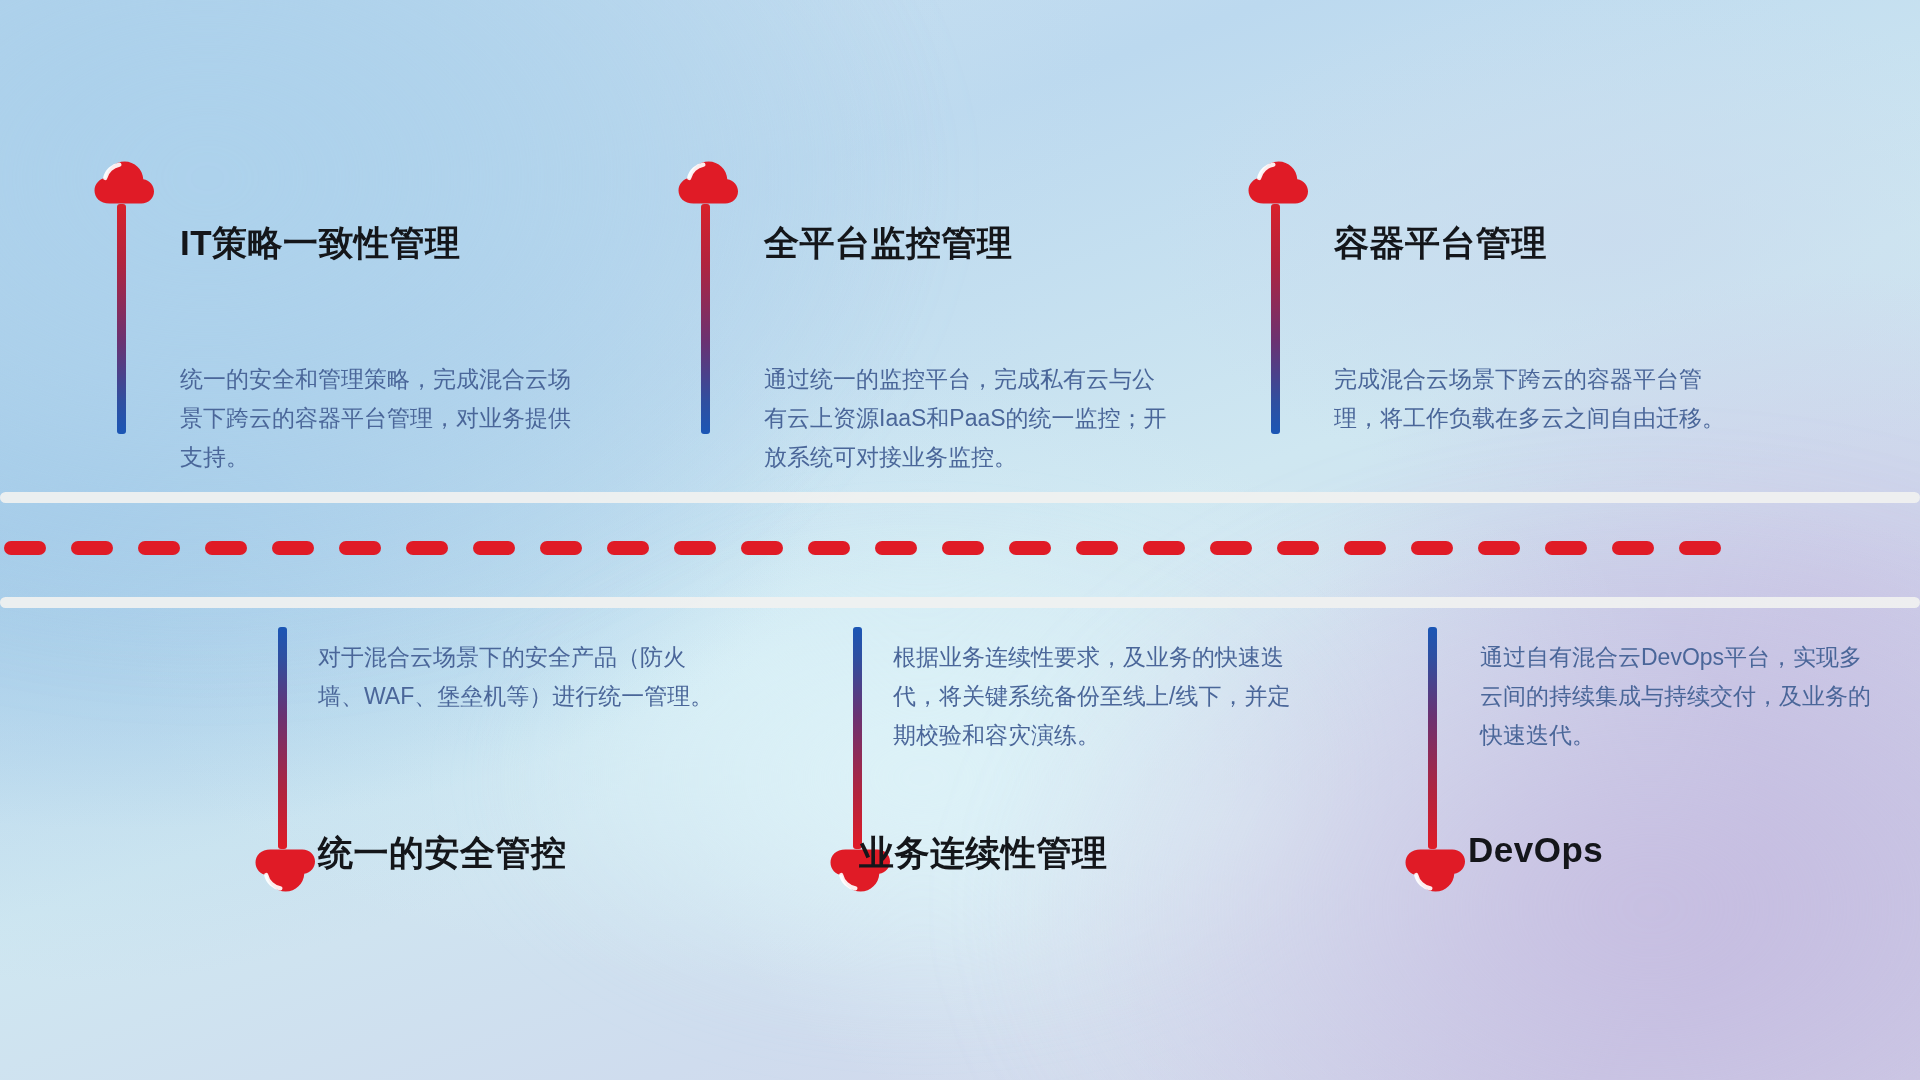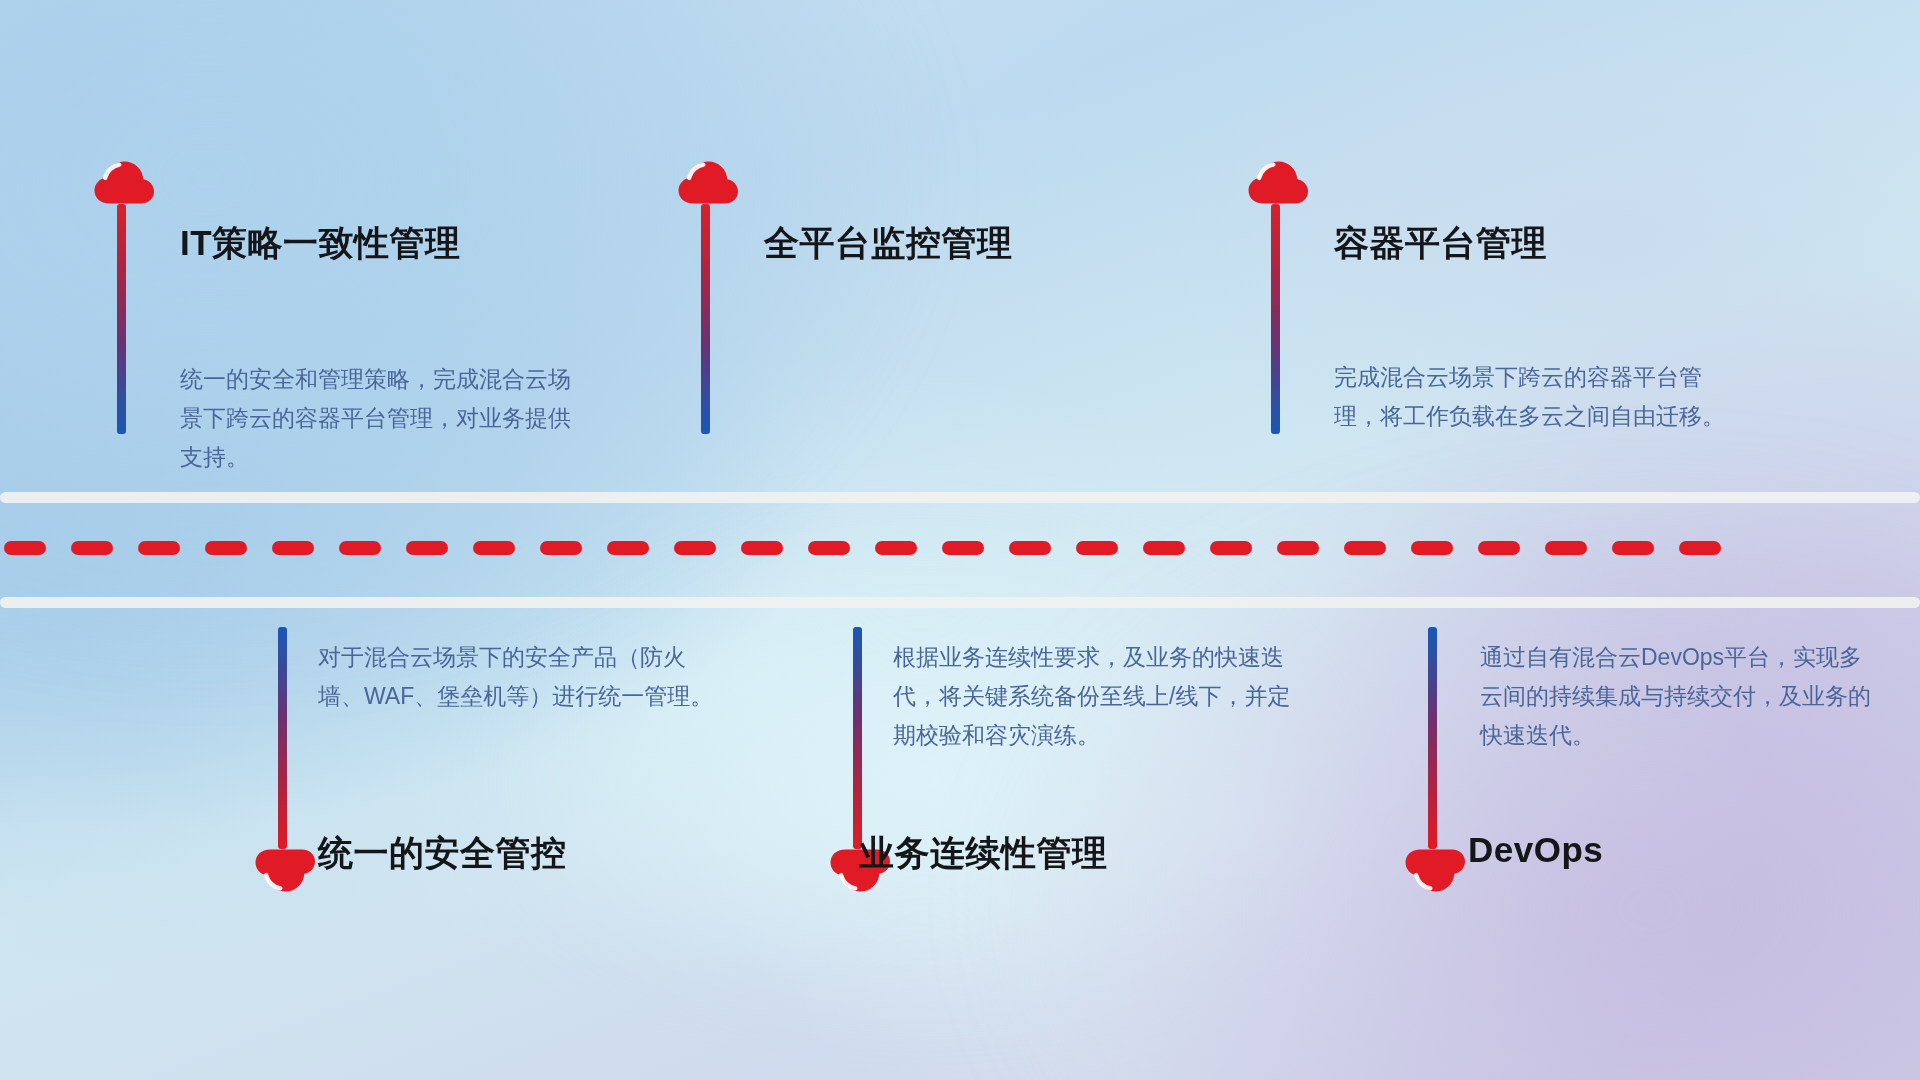--- a/index.html
+++ b/index.html
@@ -193,34 +193,35 @@
       <svg viewBox="0 0 64 44" width="64" height="44" aria-hidden="true">
         <path d="M17.5 43.5 C8.0 43.5 2.5 37.6 2.5 30.5 C2.5 23.8 7.6 18.4 14.3 17.7
                  C15.4 8.4 23.2 1.5 32.6 1.5 C42.6 1.5 50.8 9.4 51.3 19.3
                  C57.7 20.4 62.0 25.5 62.0 31.6 C62.0 38.3 56.5 43.5 49.3 43.5 Z" fill="#e01b26"></path>
         <path d="M13.2 18.0 C14.8 11.0 20.6 5.8 27.4 4.6" fill="none" stroke="#ffffff" stroke-width="4.2" stroke-linecap="round" opacity="0.92"></path>
       </svg>
     </div>
     <div class="stem"></div>
   </div>
   <div class="title" style="left:764px; top:220px;">全平台监控管理</div>
+  <div class="body w-sec" style="left:764px; top:360px;">通过统一的监控平台，完成私有云与公有云上资源IaaS和PaaS的统一监控；开放系统可对接业务监控。</div>
 
   <div class="pin down" style="left:1246px; top:160px;">
     <div class="cloud">
       <svg viewBox="0 0 64 44" width="64" height="44" aria-hidden="true">
         <path d="M17.5 43.5 C8.0 43.5 2.5 37.6 2.5 30.5 C2.5 23.8 7.6 18.4 14.3 17.7
                  C15.4 8.4 23.2 1.5 32.6 1.5 C42.6 1.5 50.8 9.4 51.3 19.3
                  C57.7 20.4 62.0 25.5 62.0 31.6 C62.0 38.3 56.5 43.5 49.3 43.5 Z" fill="#e01b26"></path>
         <path d="M13.2 18.0 C14.8 11.0 20.6 5.8 27.4 4.6" fill="none" stroke="#ffffff" stroke-width="4.2" stroke-linecap="round" opacity="0.92"></path>
       </svg>
     </div>
     <div class="stem"></div>
   </div>
   <div class="title" style="left:1334px; top:220px;">容器平台管理</div>
-  <div class="body" style="left:1334px; top:360px;font-family:Liberation Mono, monospace;">完成混合云场景下跨云的容器平台管理，将工作负载在多云之间自由迁移。</div>
+  <div class="body" style="left:1334px; top:360px;">完成混合云场景下跨云的容器平台管理，将工作负载在多云之间自由迁移。</div>
 
   <div class="pin up" style="left:253px; top:627px;">
     <div class="stem"></div>
     <div class="cloud">
       <svg viewBox="0 0 64 44" width="64" height="44" aria-hidden="true">
         <path d="M17.5 43.5 C8.0 43.5 2.5 37.6 2.5 30.5 C2.5 23.8 7.6 18.4 14.3 17.7
                  C15.4 8.4 23.2 1.5 32.6 1.5 C42.6 1.5 50.8 9.4 51.3 19.3
                  C57.7 20.4 62.0 25.5 62.0 31.6 C62.0 38.3 56.5 43.5 49.3 43.5 Z" fill="#e01b26"></path>
         <path d="M13.2 18.0 C14.8 11.0 20.6 5.8 27.4 4.6" fill="none" stroke="#ffffff" stroke-width="4.2" stroke-linecap="round" opacity="0.92"></path>
       </svg>

